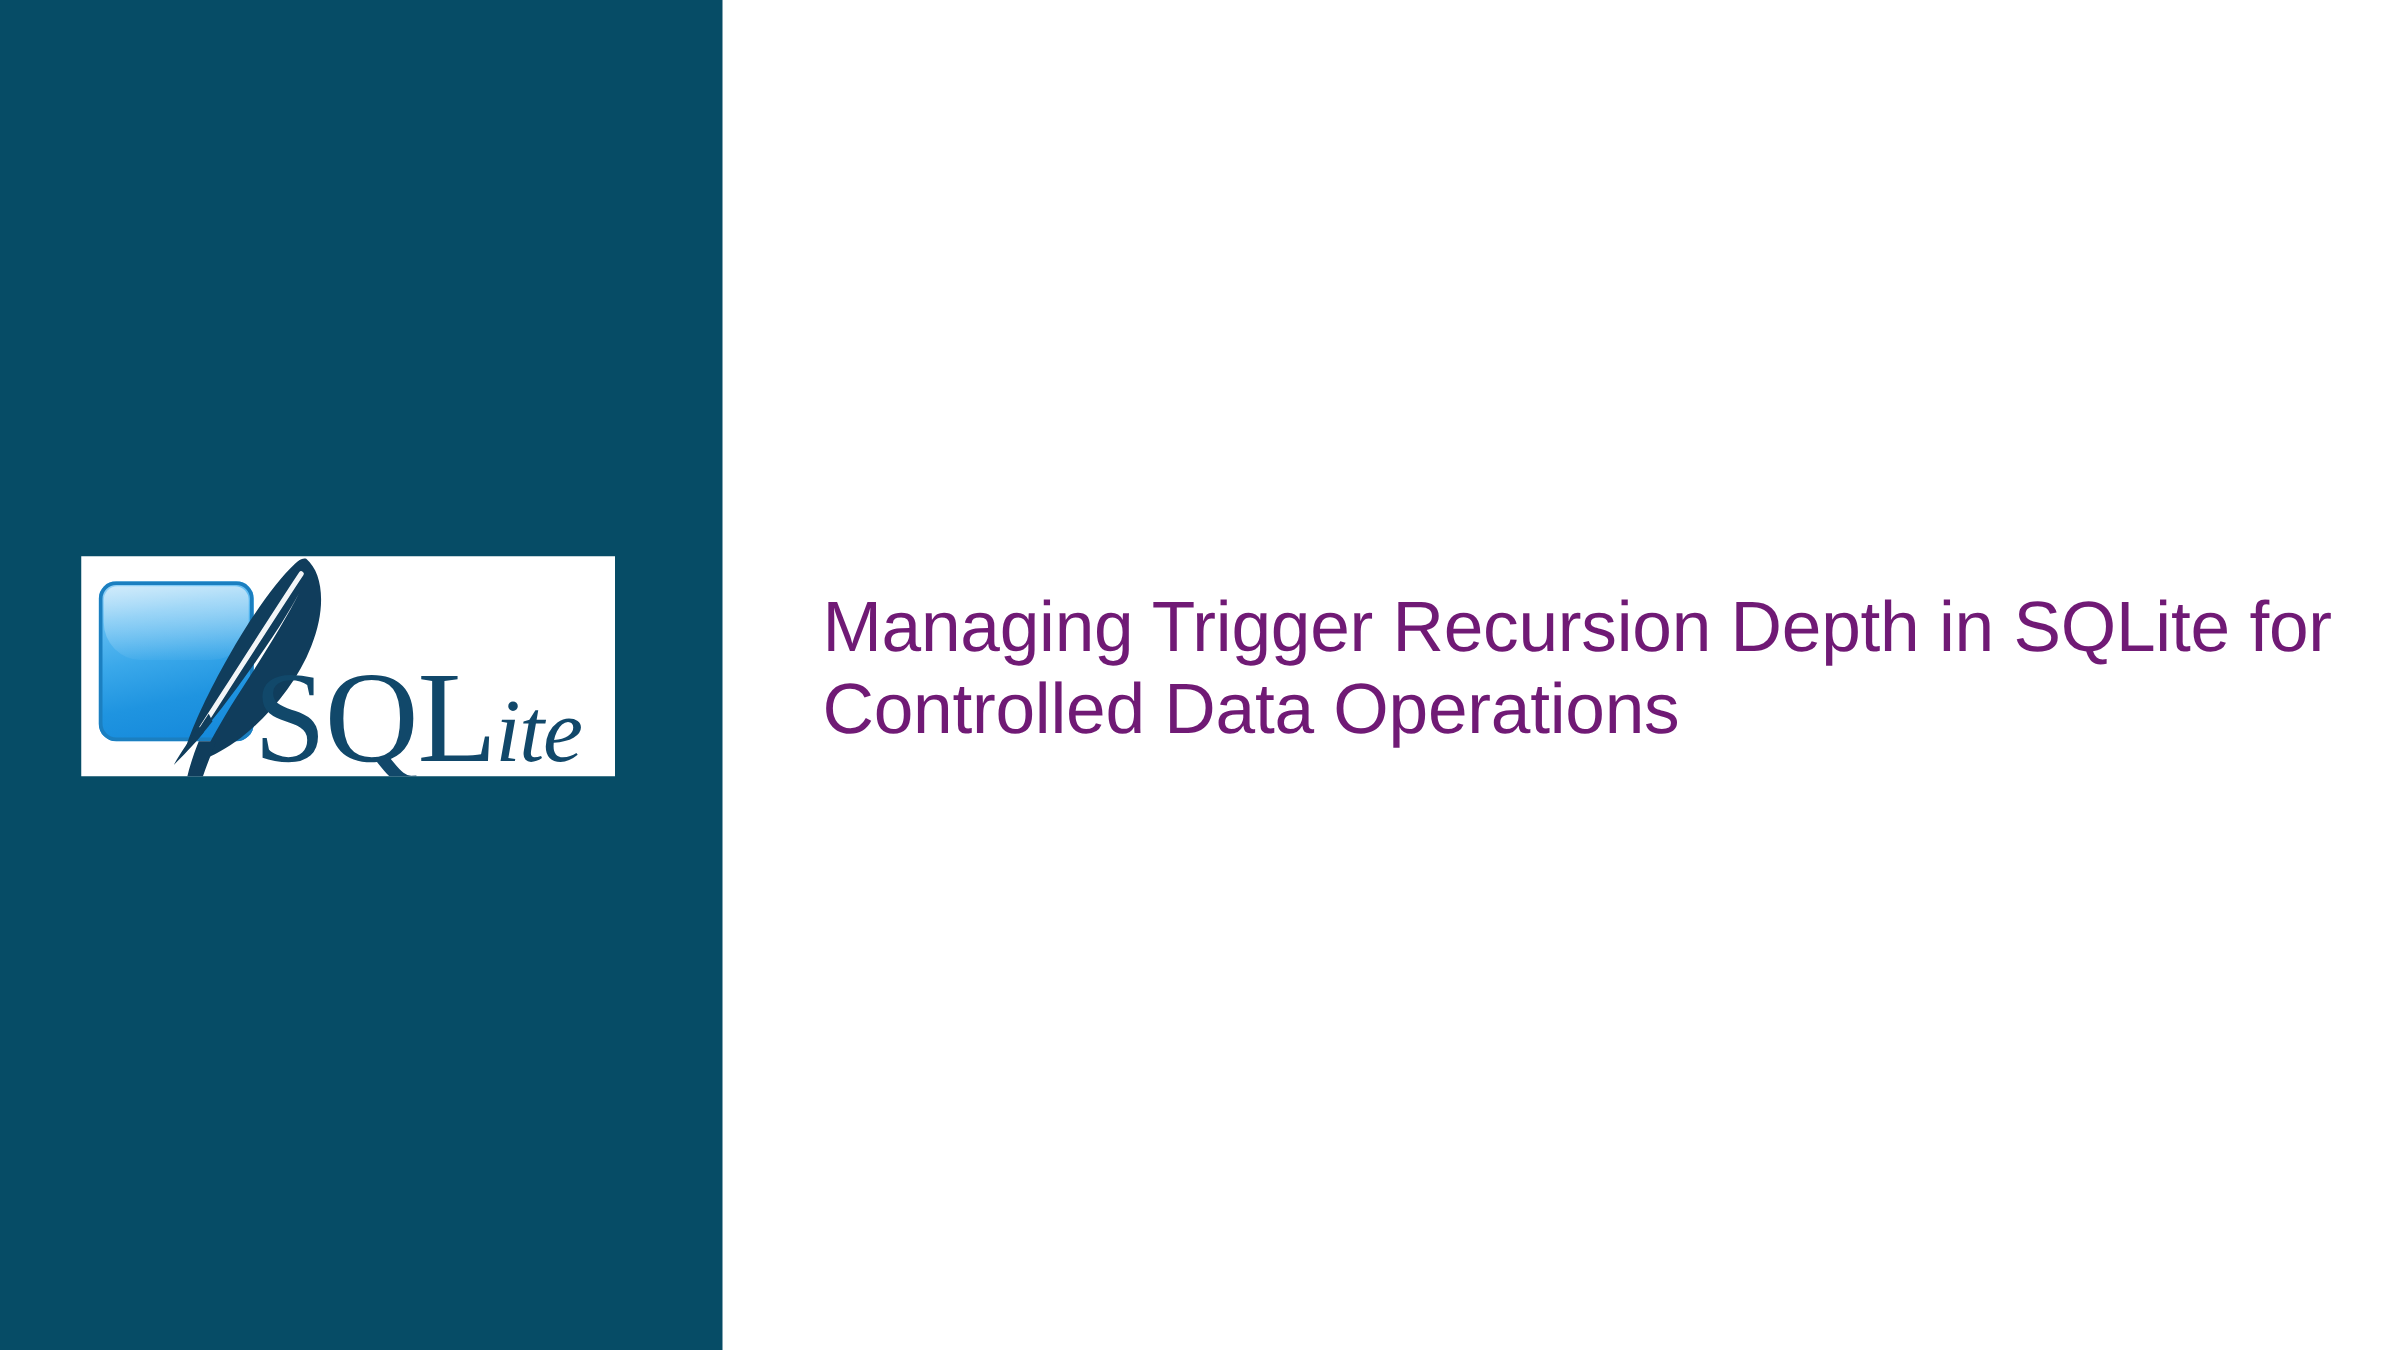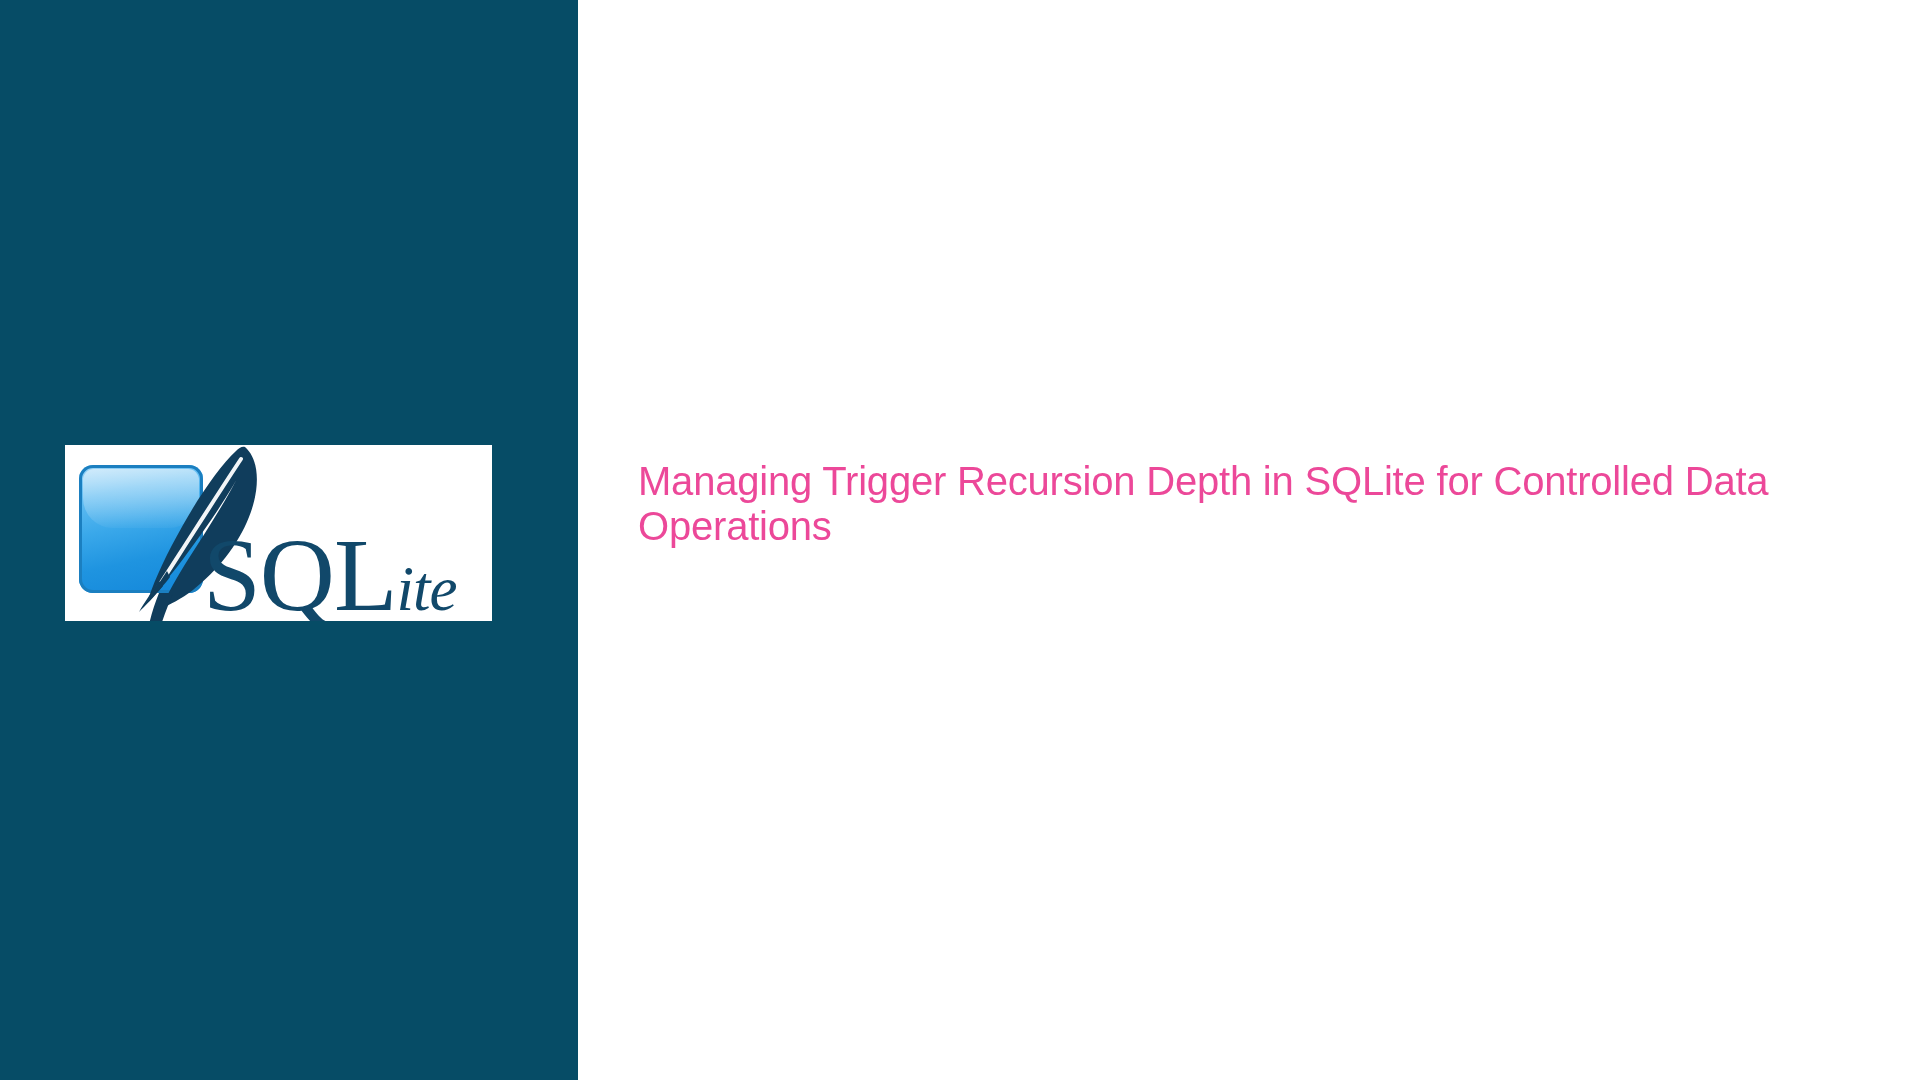--- a/index.html
+++ b/index.html
@@ -91,33 +91,33 @@
     bottom: -6px;
     font-family: "Liberation Serif", "DejaVu Serif", serif;
     font-size: 104px;
     line-height: 1;
     color: #11486a;
     letter-spacing: -1px;
     white-space: nowrap;
   }
   .logo-word .lite {
     font-style: italic;
-    font-size: 63px;
+    font-size: 72px;
     margin-top: 40px;
   }
 
   
   .title {
     position: absolute;
-    left: 638px;
+    left: 658px;
     top: 432px;
     width: 1230px;
-    color: #ec4899;
+    color: #701a75;
     font-family: "Liberation Sans", sans-serif;
-    font-size: 40px;
+    font-size: 57px;
     line-height: 1.14;
     font-weight: 400;
     letter-spacing: -0.2px;
     white-space: pre-line;
   }
 </style>
 </head>
 <body>
 
 <div class="slide">

